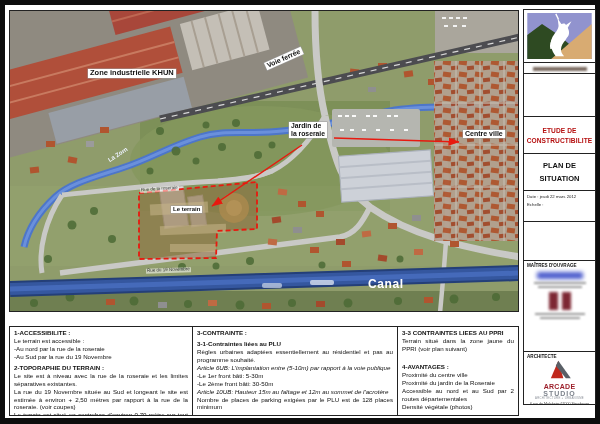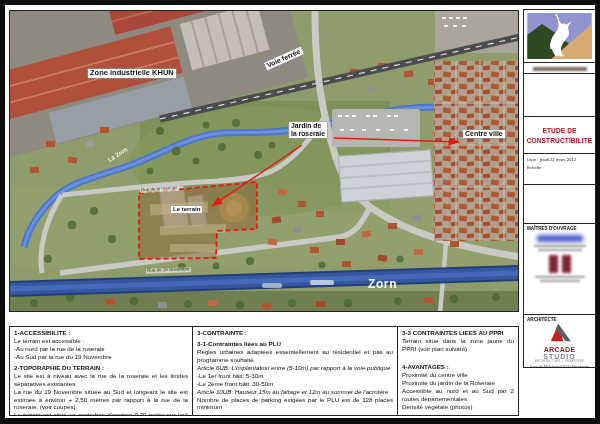--- a/index.html
+++ b/index.html
@@ -246,21 +246,21 @@
     </svg>
 
     <div class="maplabel lbl-zone">Zone industrielle KHUN</div>
     <div class="maplabel lbl-voie">Voie ferrée</div>
     <div class="maplabel lbl-jardin">
       <div>Jardin de</div>
       <div>la roseraie</div>
     </div>
     <div class="maplabel lbl-centre">Centre ville</div>
     <div class="maplabel lbl-terrain">Le terrain</div>
-    <div class="lbl-canal">Zorn</div>
+    <div class="lbl-canal">Canal</div>
     <div class="lbl-zorn">La Zorn</div>
     <div class="street street1">Rue de la roseraie</div>
     <div class="street street2">Rue du 19 Novembre</div>
   </div>
 
   <div class="an-table">
     <div class="an-col c1">
       <p class="h">1-ACCESSIBILITE :</p>
       <p>Le terrain est accessible :</p>
       <p>-Au nord par la rue de la roseraie</p>
@@ -304,20 +304,24 @@
         <line x1="34" y1="7" x2="31" y2="1" stroke="#ffffff" stroke-width="1.5"></line>
       </svg>
     </div>
     <div class="sbox sb-blur">
       <div class="blurline" style="width:54px;height:4px;background:#7a6a60;margin-top:4px;"></div>
     </div>
     <div class="sbox sb-empty1"></div>
     <div class="sbox sb-etude">
       <div>ETUDE DE</div>
       <div>CONSTRUCTIBILITE</div>
+    </div>
+    <div class="sbox sb-plan">
+      <div>PLAN DE</div>
+      <div>SITUATION</div>
     </div>
     <div class="sbox sb-date">
       <div>Date : jeudi 22 mars 2012</div>
       <div>Echelle :</div>
     </div>
     <div class="sbox sb-empty2"></div>
     <div class="sbox sb-mo">
       <div class="tiny-h">MAÎTRES D'OUVRAGE</div>
       <div class="mo-blue"></div>
       <div class="blurline" style="width:52px"></div>

